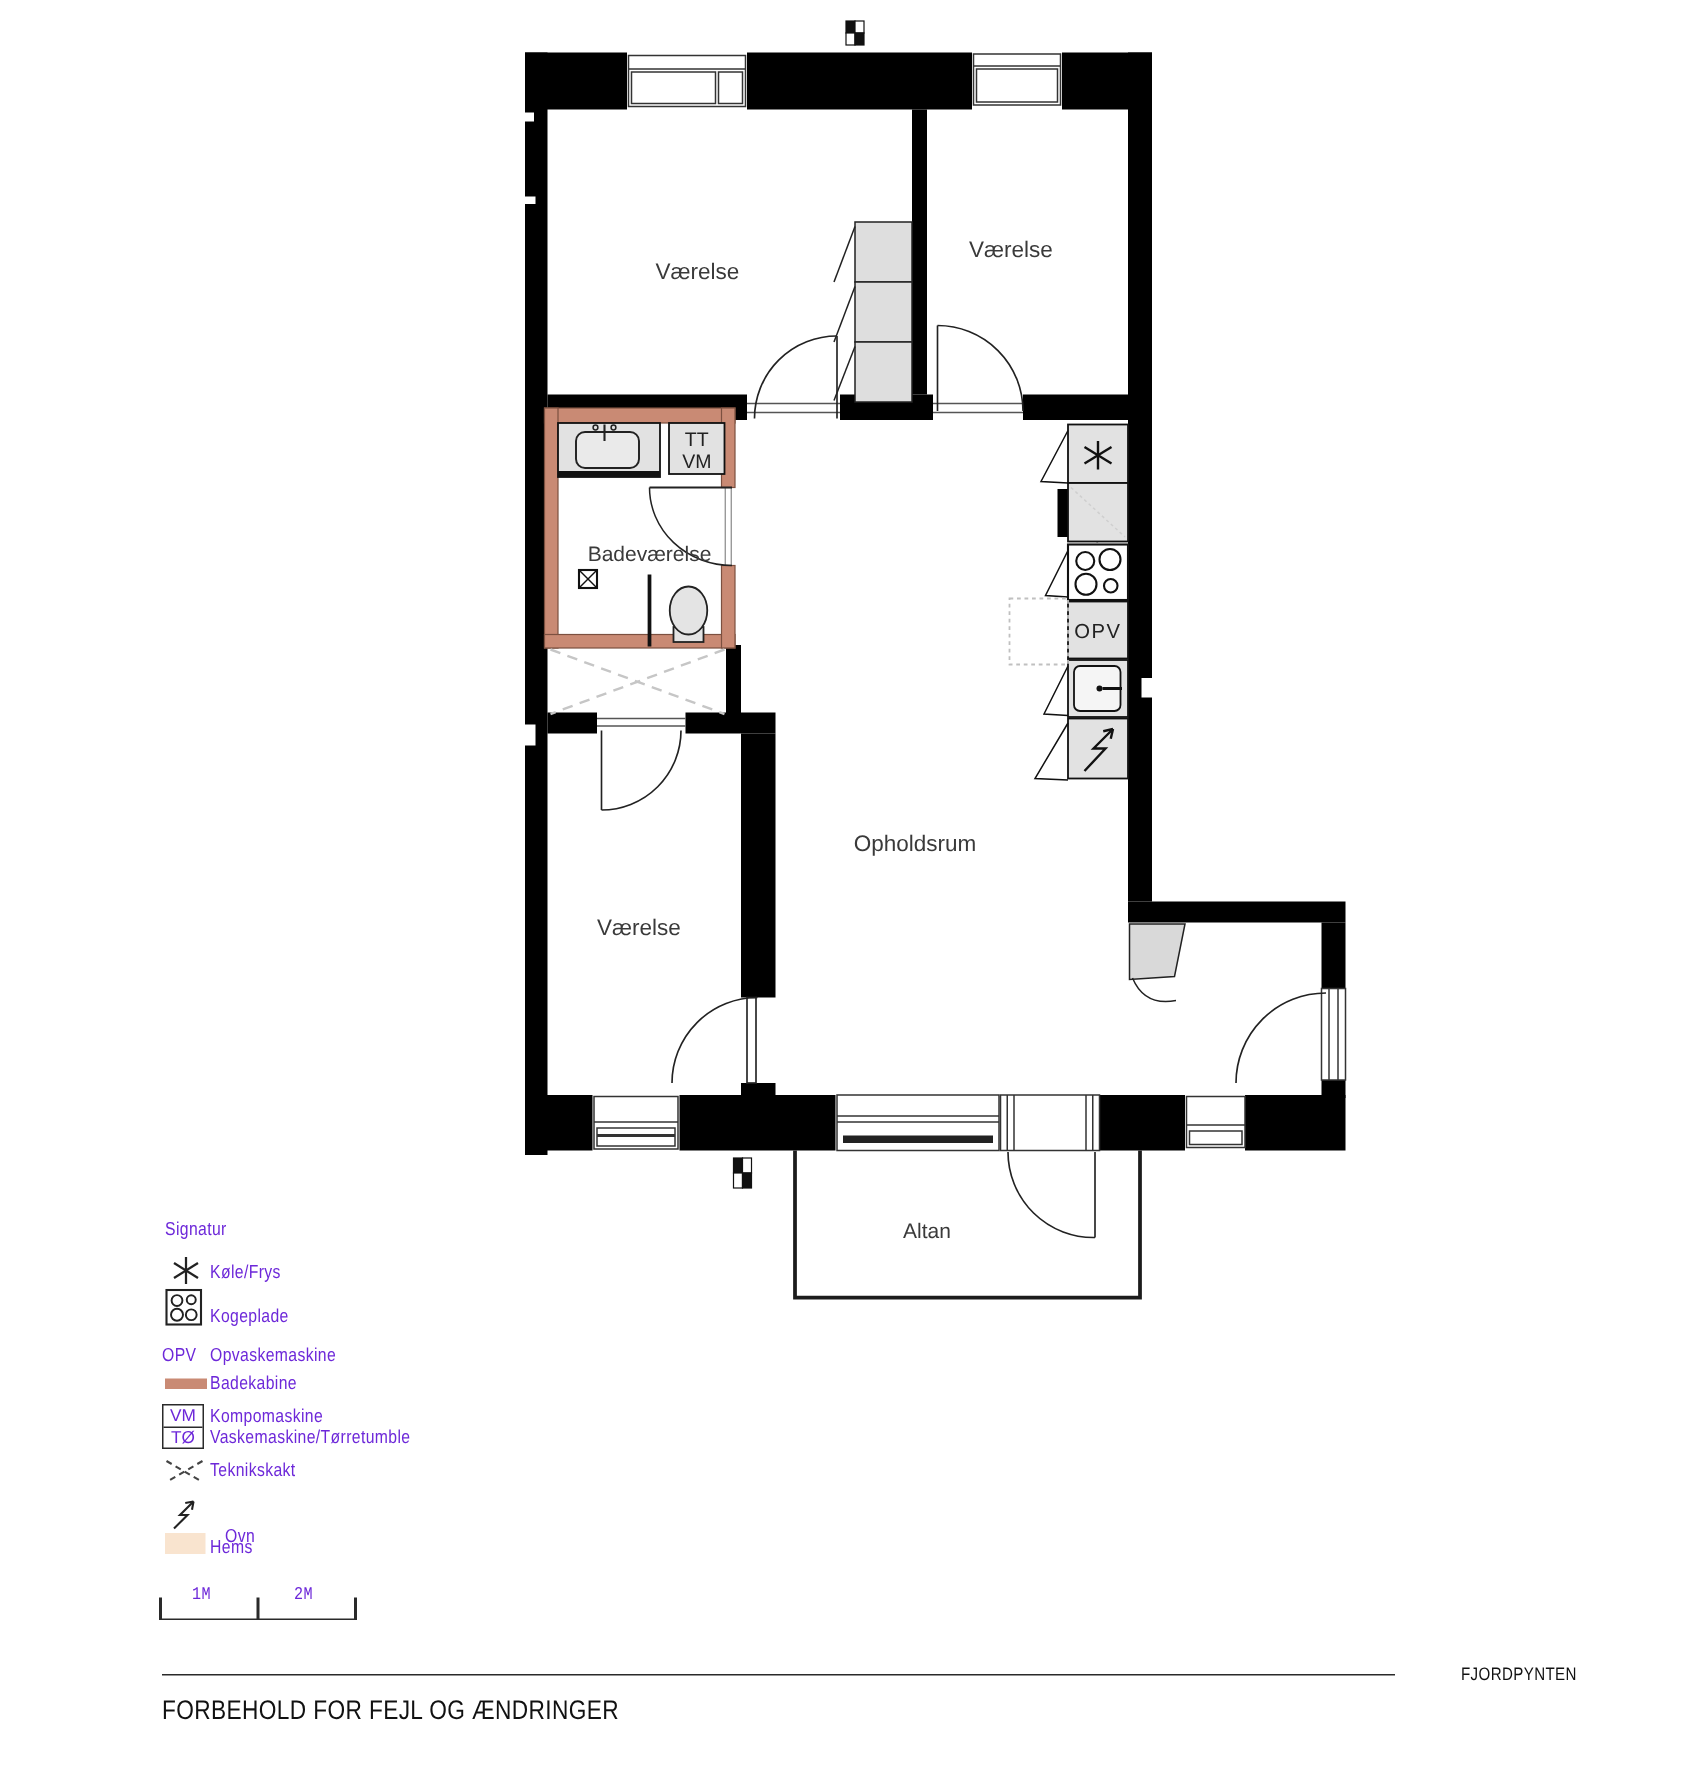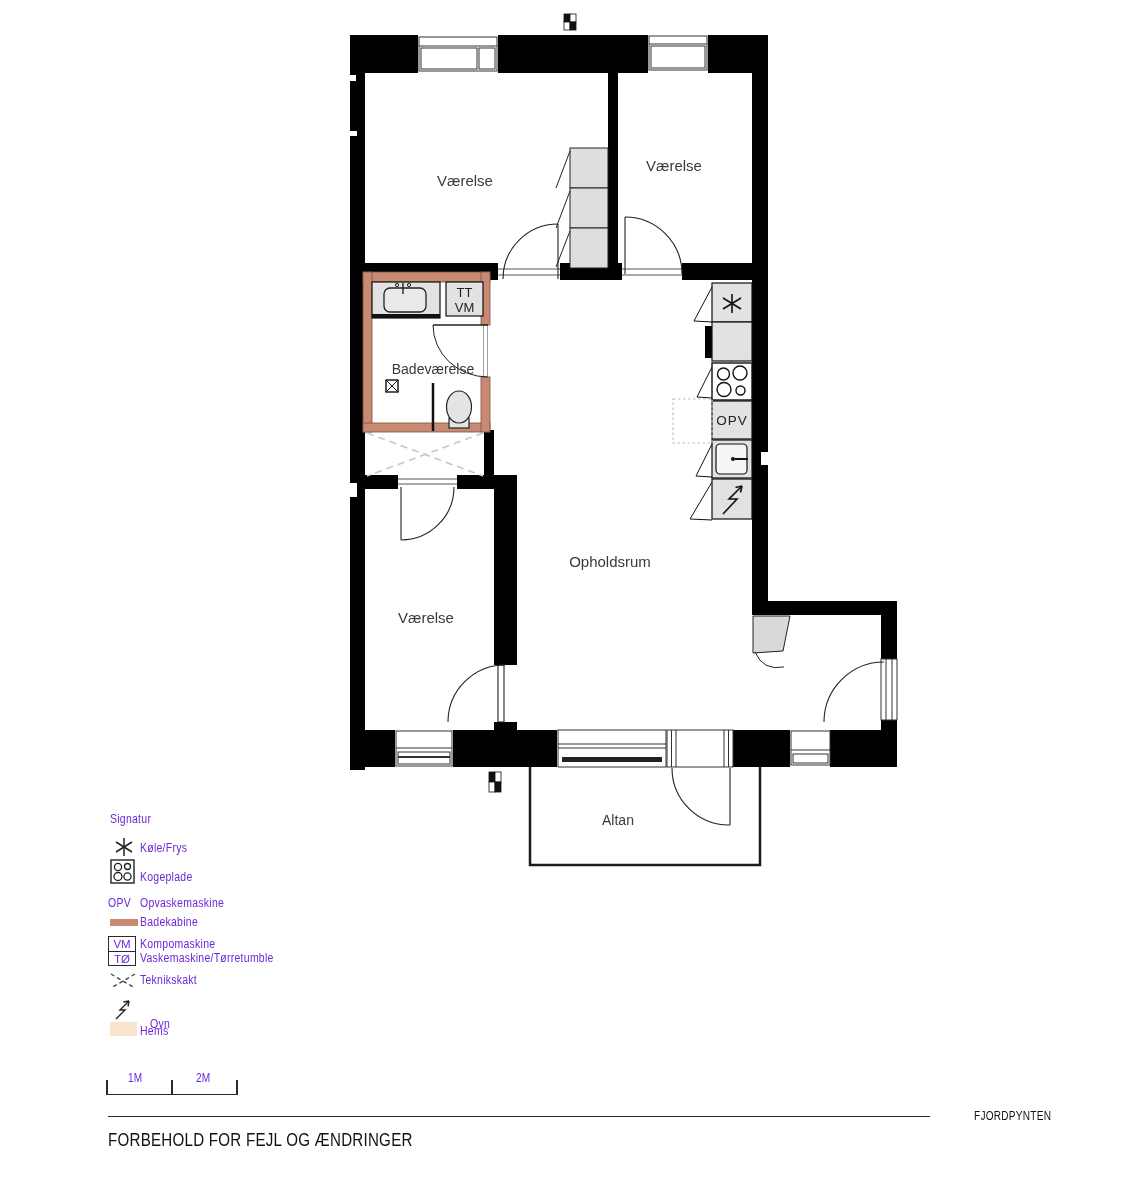--- a/index.html
+++ b/index.html
@@ -13,21 +13,21 @@
   .opv-label{font-size:13.5px;letter-spacing:1px;fill:#222;}
   .legend{position:absolute;left:106px;top:812px;width:300px;height:290px;font-size:12.5px;color:#6d28d9;}
   .legend .row{position:absolute;white-space:nowrap;}
   .cond{display:inline-block;transform:scaleX(.84);transform-origin:0 50%;white-space:nowrap;letter-spacing:.3px;}
   .licon{position:absolute;}
   .vm-box{box-sizing:border-box;width:28px;height:30px;border:1px solid #2a2a2a;
           font-size:11.5px;line-height:14px;text-align:center;}
   .vm-box .cell{display:block;height:14px;}
   .vm-box .cell:first-child{border-bottom:1px solid #2a2a2a;}
   .swatch{display:block;}
-  .scalebar{position:absolute;left:0;top:261px;width:116px;height:22px;}
+  .scalebar{position:absolute;left:0;top:246px;width:116px;height:22px;font-family:Liberation Mono, monospace;}
   .scalebar .base{position:absolute;left:0;bottom:0;width:132px;border-top:1.8px solid #2a2a2a;}
   .scalebar .tick{position:absolute;bottom:0;width:1.6px;height:15px;background:#2a2a2a;}
   .scalebar .lbl{position:absolute;top:-2px;font-size:12px;}
   .footer-line{position:absolute;left:108px;top:1116px;width:822px;border-top:1.5px solid #2a2a2a;}
   .project{position:absolute;right:60px;top:1109px;font-size:12px;letter-spacing:4px;}
   .disclaimer{position:absolute;left:108px;top:1130px;font-size:18px;letter-spacing:1.6px;}
 </style>
 </head>
 <body>
 

